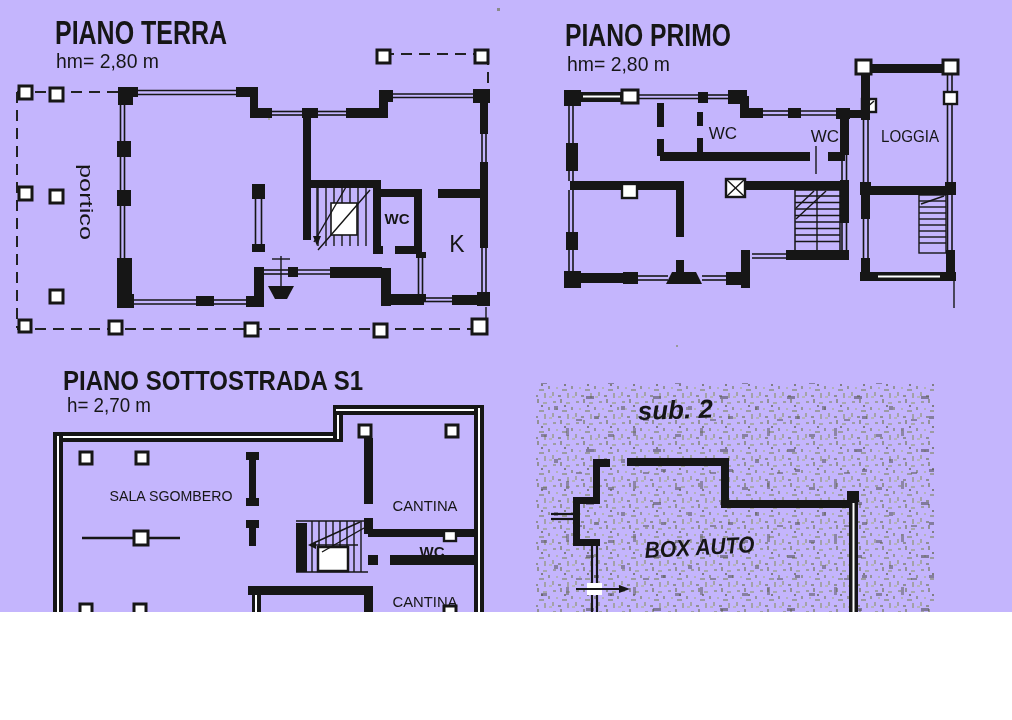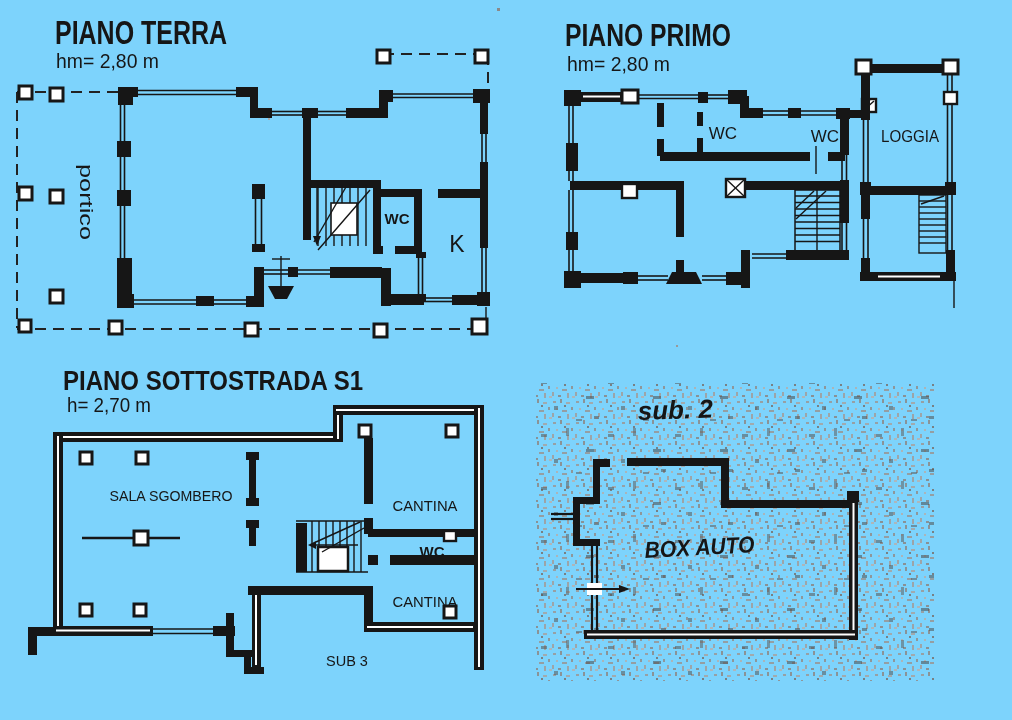--- a/index.html
+++ b/index.html
@@ -1,16 +1,16 @@
 <!DOCTYPE html>
 <html><head>
 <meta charset="utf-8">
 <style>
   html,body{margin:0;padding:0;background:#ffffff;}
-  #page{position:relative;width:1012px;height:720px;background:#7dd3fc;overflow:hidden;}
+  #page{position:relative;width:1012px;height:612px;background:#c4b5fd;overflow:hidden;}
   svg{display:block;}
   text{fill:#161616;font-family:"Liberation Sans",sans-serif;}
   .title{font-weight:bold;}
   .hand{font-style:italic;font-weight:bold;}
   .w{fill:#161616;}
   .pf{fill:#ffffff;stroke:#161616;stroke-width:3;}
   .pf2{fill:#ffffff;stroke:#161616;stroke-width:2.4;}
   line.win{stroke:#161616;stroke-width:1.6;}
   line.thin{stroke:#161616;stroke-width:1.4;fill:none;}
   line.dash{stroke:#222222;stroke-width:2;stroke-dasharray:11 7;}

